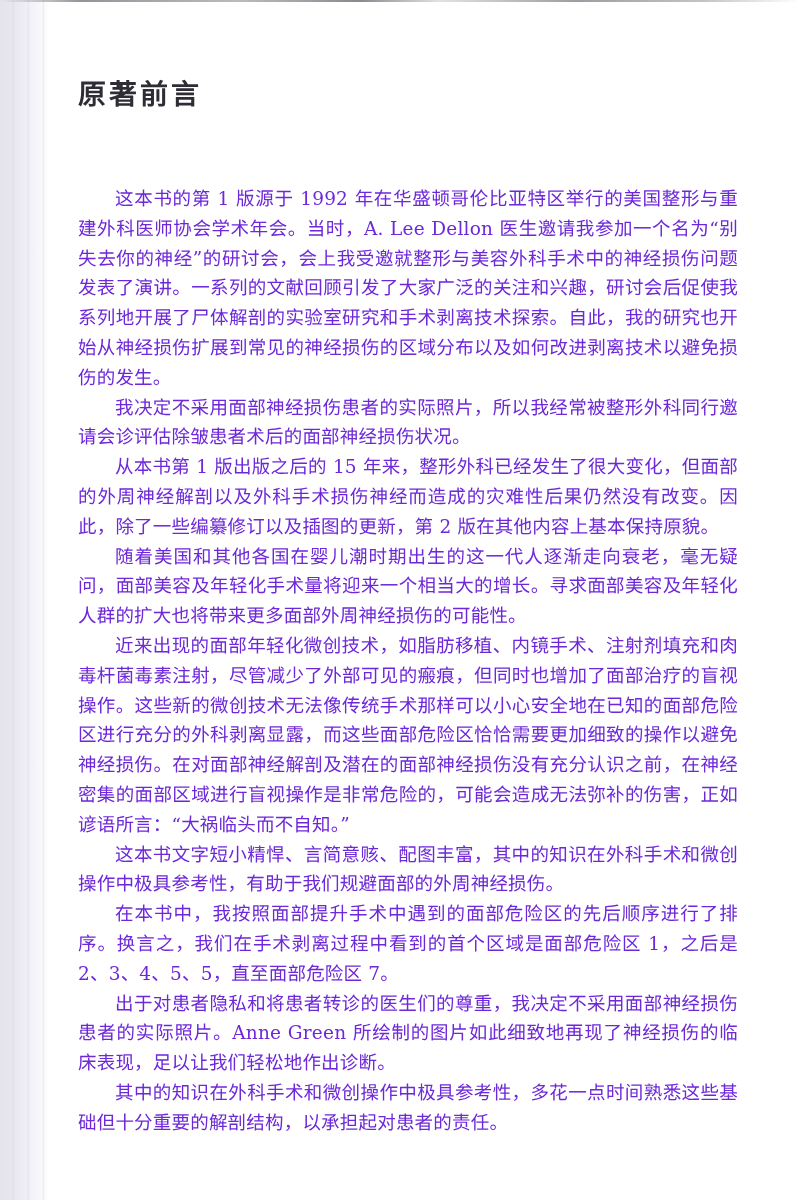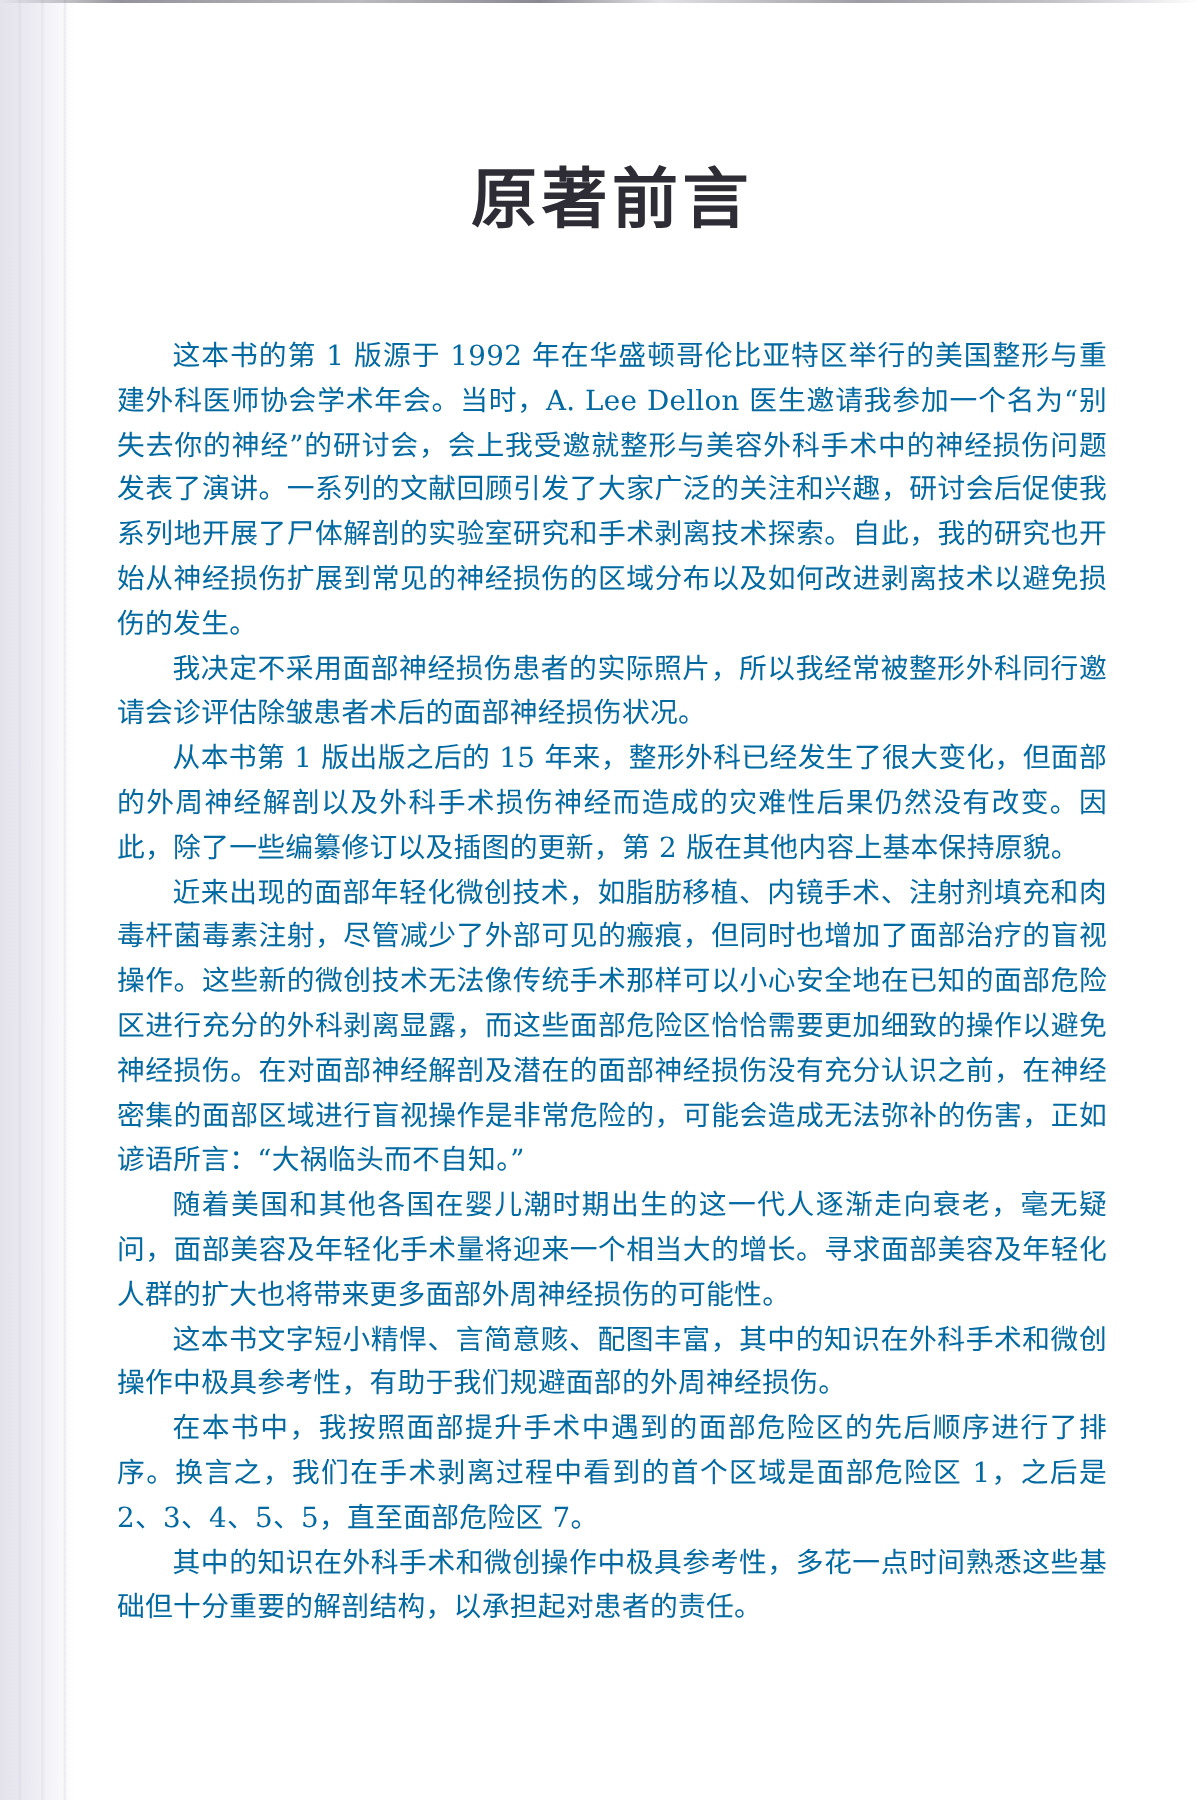--- a/index.html
+++ b/index.html
@@ -40,53 +40,53 @@
   }
   .page-content {
     position: absolute;
     left: 78px;
     top: 0;
     width: 660px;
     color: #2b2a32;
   }
   h1.preface-title {
     margin: 0;
-    padding-top: 111px;
-    font-size: 44px;
+    padding-top: 72px;
+    font-size: 28px;
     line-height: 46px;
     font-weight: 700;
     letter-spacing: 3px;
     color: #2e2d35;
-    text-align: center;
   }
   .body-text {
     margin-top: 66px;
   }
   .body-text p {
     margin: 0;
     font-size: 18.5px;
     line-height: 29.8px;
     text-align: justify;
     text-indent: 2em;
     letter-spacing: 0.2px;
-    color: #0369a1;
+    color: #6d28d9;
   }
 </style>
 </head>
 <body>
 
 <div class="edge-left"></div>
 <div class="edge-top"></div>
 
 <div class="page-content">
   <h1 class="preface-title">原著前言</h1>
 
   <div class="body-text">
     <p>这本书的第 1 版源于 1992 年在华盛顿哥伦比亚特区举行的美国整形与重建外科医师协会学术年会。当时，A. Lee Dellon 医生邀请我参加一个名为“别失去你的神经”的研讨会，会上我受邀就整形与美容外科手术中的神经损伤问题发表了演讲。一系列的文献回顾引发了大家广泛的关注和兴趣，研讨会后促使我系列地开展了尸体解剖的实验室研究和手术剥离技术探索。自此，我的研究也开始从神经损伤扩展到常见的神经损伤的区域分布以及如何改进剥离技术以避免损伤的发生。</p>
     <p>我决定不采用面部神经损伤患者的实际照片，所以我经常被整形外科同行邀请会诊评估除皱患者术后的面部神经损伤状况。</p>
     <p>从本书第 1 版出版之后的 15 年来，整形外科已经发生了很大变化，但面部的外周神经解剖以及外科手术损伤神经而造成的灾难性后果仍然没有改变。因此，除了一些编纂修订以及插图的更新，第 2 版在其他内容上基本保持原貌。</p>
+    <p>随着美国和其他各国在婴儿潮时期出生的这一代人逐渐走向衰老，毫无疑问，面部美容及年轻化手术量将迎来一个相当大的增长。寻求面部美容及年轻化人群的扩大也将带来更多面部外周神经损伤的可能性。</p>
     <p>近来出现的面部年轻化微创技术，如脂肪移植、内镜手术、注射剂填充和肉毒杆菌毒素注射，尽管减少了外部可见的瘢痕，但同时也增加了面部治疗的盲视操作。这些新的微创技术无法像传统手术那样可以小心安全地在已知的面部危险区进行充分的外科剥离显露，而这些面部危险区恰恰需要更加细致的操作以避免神经损伤。在对面部神经解剖及潜在的面部神经损伤没有充分认识之前，在神经密集的面部区域进行盲视操作是非常危险的，可能会造成无法弥补的伤害，正如谚语所言：“大祸临头而不自知。”</p>
-    <p>随着美国和其他各国在婴儿潮时期出生的这一代人逐渐走向衰老，毫无疑问，面部美容及年轻化手术量将迎来一个相当大的增长。寻求面部美容及年轻化人群的扩大也将带来更多面部外周神经损伤的可能性。</p>
     <p>这本书文字短小精悍、言简意赅、配图丰富，其中的知识在外科手术和微创操作中极具参考性，有助于我们规避面部的外周神经损伤。</p>
     <p>在本书中，我按照面部提升手术中遇到的面部危险区的先后顺序进行了排序。换言之，我们在手术剥离过程中看到的首个区域是面部危险区 1，之后是 2、3、4、5、5，直至面部危险区 7。</p>
+    <p>出于对患者隐私和将患者转诊的医生们的尊重，我决定不采用面部神经损伤患者的实际照片。Anne Green 所绘制的图片如此细致地再现了神经损伤的临床表现，足以让我们轻松地作出诊断。</p>
     <p>其中的知识在外科手术和微创操作中极具参考性，多花一点时间熟悉这些基础但十分重要的解剖结构，以承担起对患者的责任。</p>
   </div>
 </div>
 
 </body></html>

